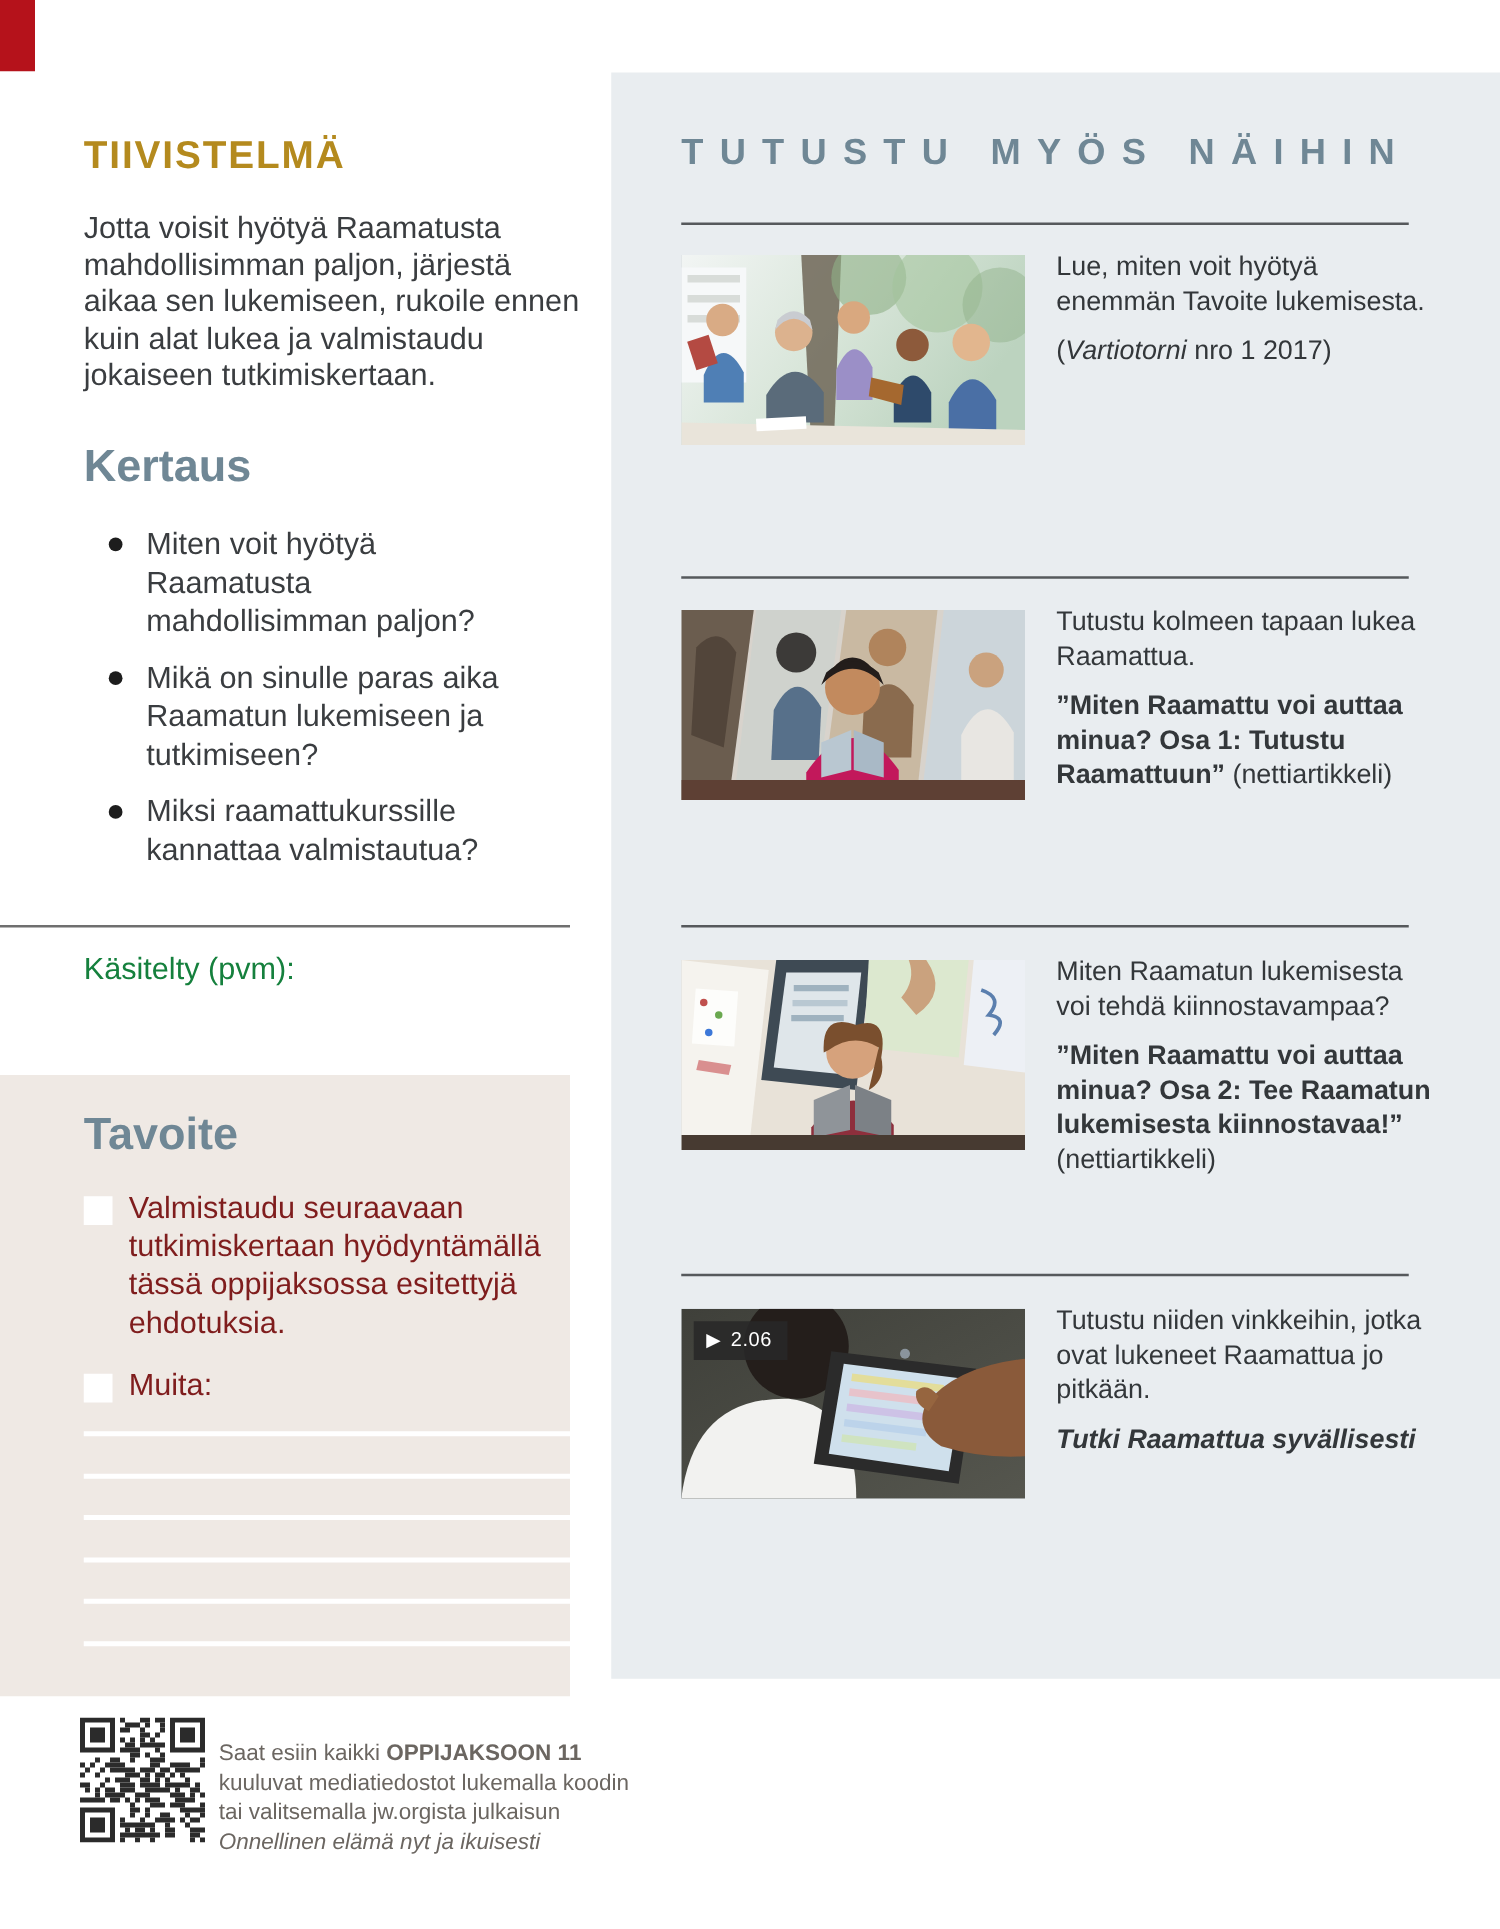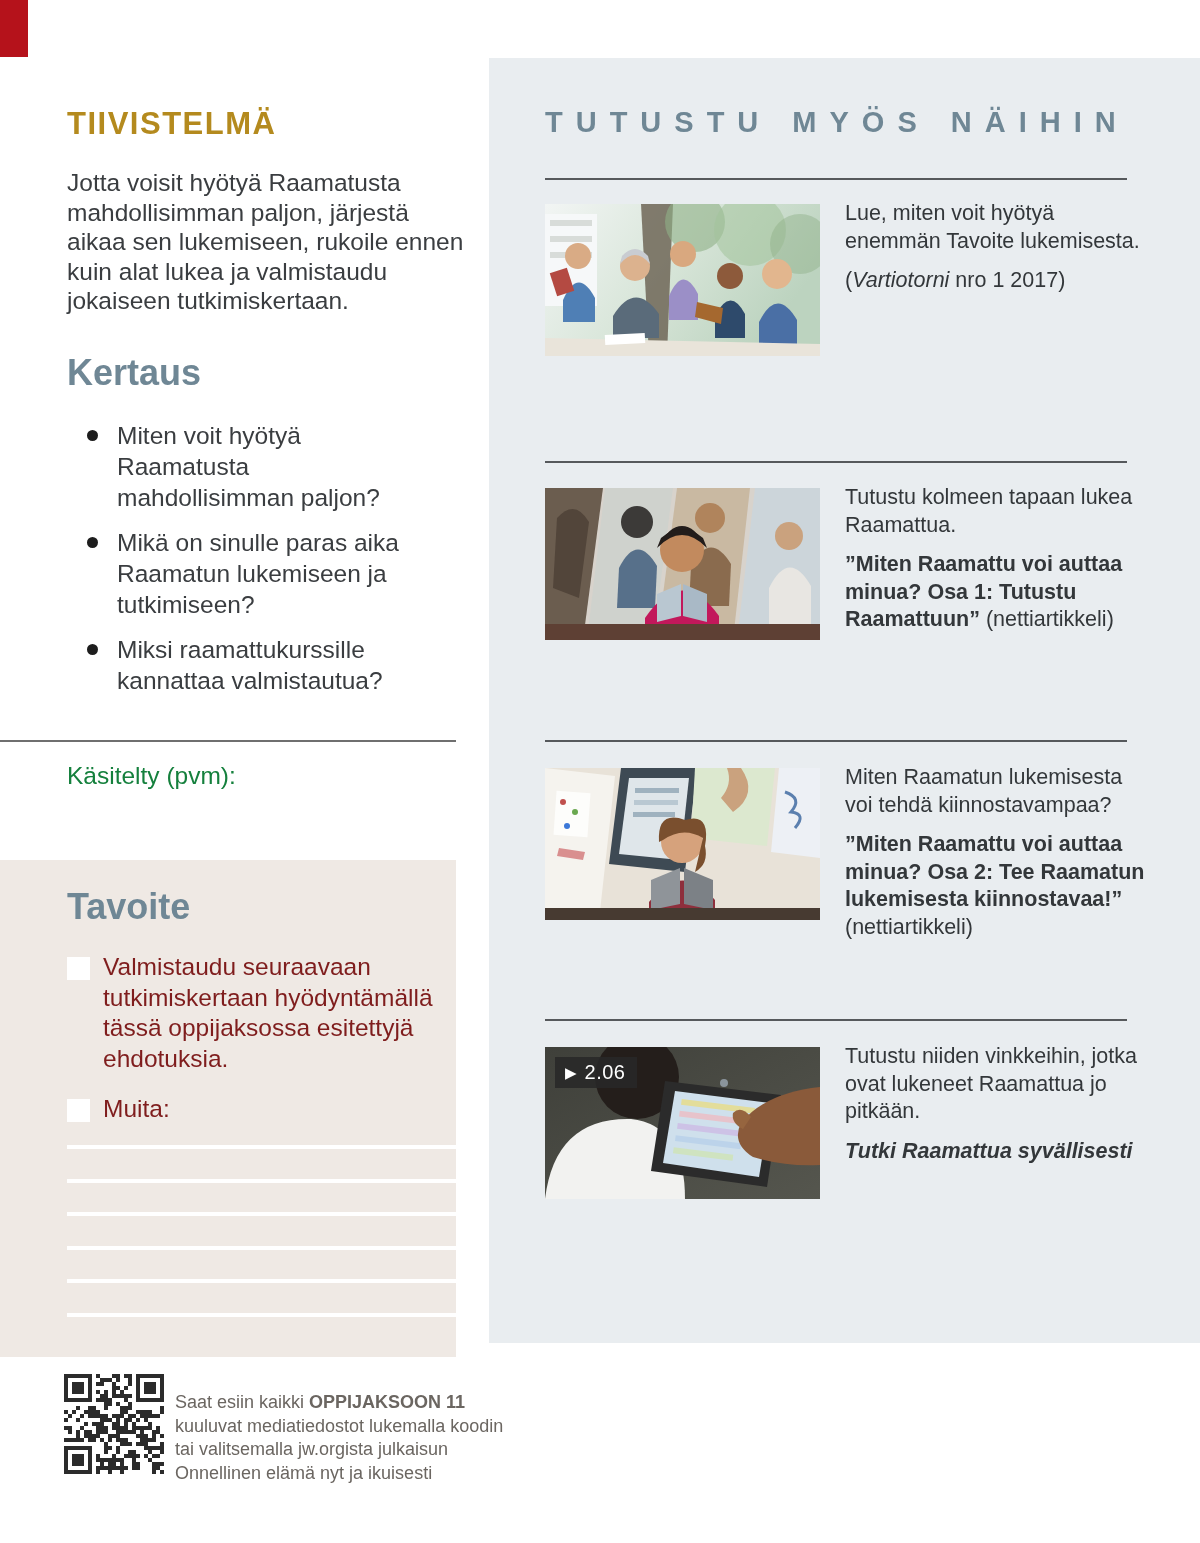--- a/index.html
+++ b/index.html
@@ -71,28 +71,28 @@
   .media-text .it { font-style:italic; }
   .media-text .reg { font-weight:400; }
   .strong-italic { font-weight:700; font-style:italic; }
 
   .video-badge {
     position:absolute; left:10px; top:10px; height:31px;
     background:rgba(40,40,40,0.88); color:#ffffff;
     display:flex; align-items:center; padding:0 12px 0 10px;
   }
   .video-badge .play-icon { font-size:15px; margin-right:8px; line-height:1; }
-  .video-badge .duration { font-size:20px; letter-spacing:0.5px; }
+  .video-badge .duration { font-size:16px; letter-spacing:0.5px; }
 
   
   .qr-wrap { left:64px; top:1374px; width:100px; height:100px; background:#ffffff; }
   .footer-text { left:175px; top:1391px; color:#6b6661; }
   .footer-text .fline { display:block; white-space:nowrap; font-size:18px; line-height:23.5px; }
   .footer-text .fbold { font-weight:700; }
-  .footer-text .fitalic { }
+  .footer-text .fitalic { font-style:italic; }
 </style>
 </head>
 <body>
 
 <div id="page">
 
   <div class="abs corner-tab"></div>
 
   <div class="abs summary-title">TIIVISTELMÄ</div>
 

